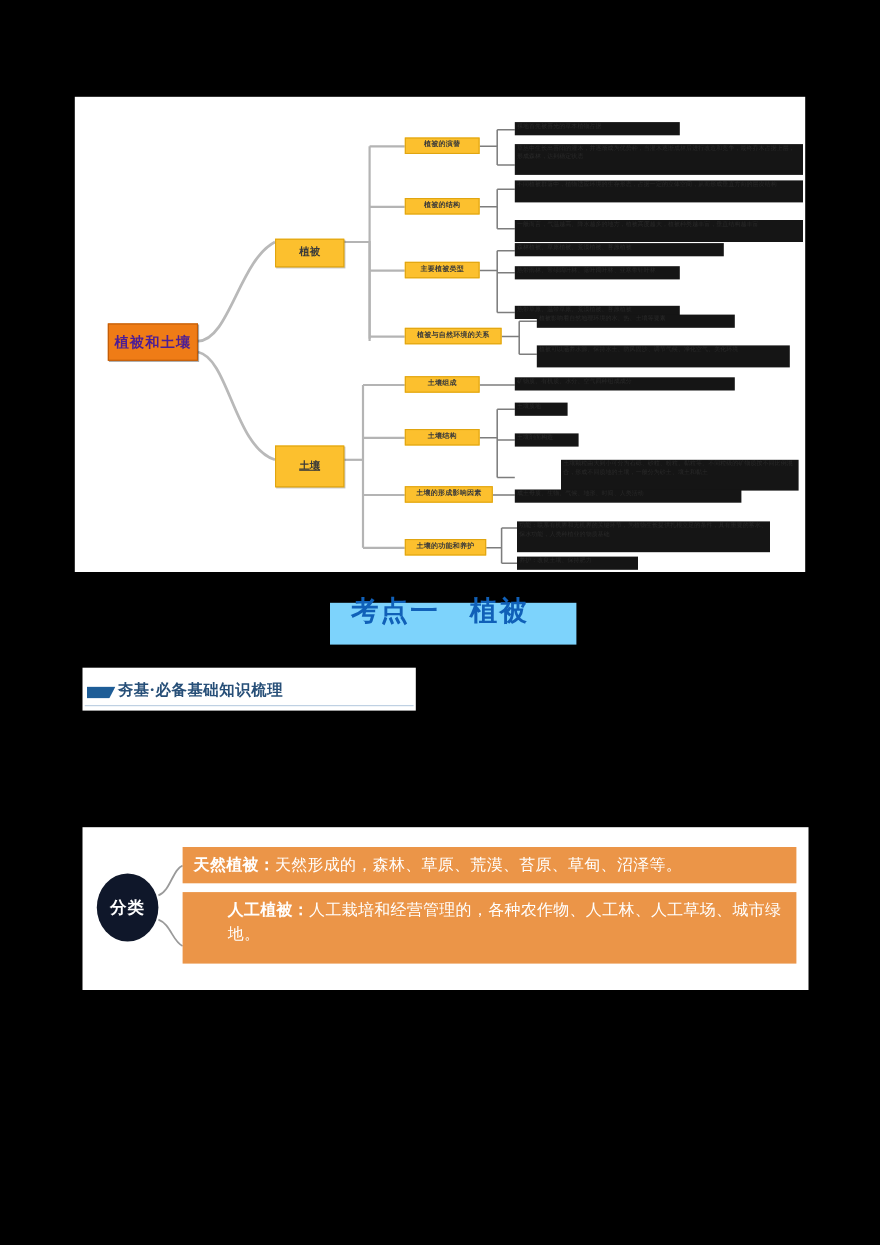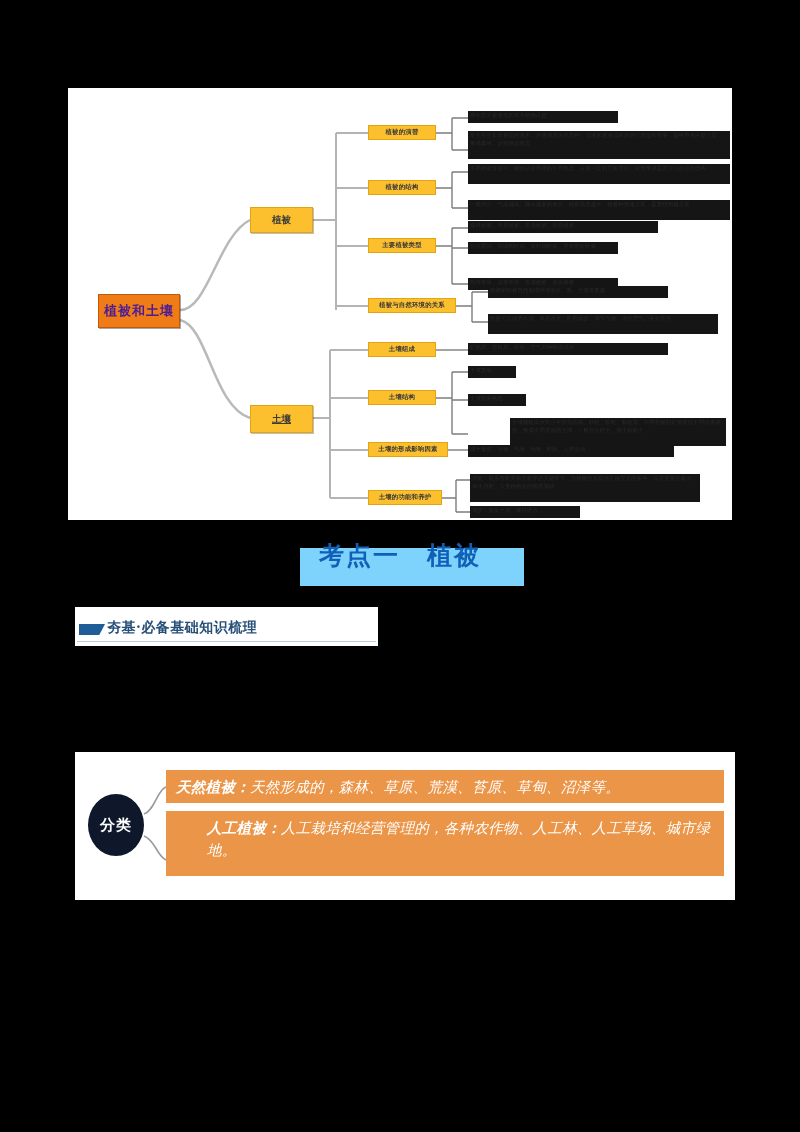--- a/index.html
+++ b/index.html
@@ -199,21 +199,20 @@
   .classify-row {
     position: absolute;
     left: 91px;
     background: #eb9548;
     color: #ffffff;
     box-sizing: border-box;
     padding: 6px 9px 6px 10px;
     font-size: 14.5px;
     line-height: 1.55;
     letter-spacing: .3px;
-    font-style: italic;
   }
   #classify-row-0 { top: 18px; width: 558px; height: 33px; }
   #classify-row-1 { top: 59px; width: 558px; height: 65px; padding-left: 41px; }
   .classify-term {
     font-weight: bold;
   }
 </style>
 </head>
 <body>
 
@@ -249,24 +248,24 @@
         <path d="M368,262 L400,262" stroke="#7d7d7d" stroke-width="1.4" fill="none"></path>
         <path d="M368,310 L384,310 M384,284 L384,346 M384,284 L400,284 M384,312 L400,312 M384,346 L400,346" stroke="#7d7d7d" stroke-width="1.4" fill="none"></path>
         <path d="M380,362 L400,362" stroke="#7d7d7d" stroke-width="1.4" fill="none"></path>
         <path d="M374,410 L388,410 M388,392 L388,424 M388,392 L402,392 M388,424 L402,424" stroke="#7d7d7d" stroke-width="1.4" fill="none"></path>
       </svg>
 
       <div class="mm-node mm-root" style="left:30px; top:206px; width:82px; height:34px;">
         <span>植被和土壤</span>
       </div>
 
-      <div class="mm-node mm-branch" style="left:182px; top:119px; width:63px; height:26px;text-align:center;">
+      <div class="mm-node mm-branch" style="left:182px; top:129px; width:63px; height:26px;text-align:center;">
         <span>植被</span>
       </div>
-      <div class="mm-node mm-branch" style="left:182px; top:317px; width:63px; height:28px;text-decoration:underline;">
+      <div class="mm-node mm-branch" style="left:182px; top:317px; width:63px; height:38px;text-decoration:underline;">
         <span>土壤</span>
       </div>
 
       <div class="mm-node mm-topic" style="left:300px; top:37px; width:68px; height:15px;">
         <span>植被的演替</span>
       </div>
       <div class="mm-node mm-topic" style="left:300px; top:92px; width:68px; height:15px;">
         <span>植被的结构</span>
       </div>
       <div class="mm-node mm-topic" style="left:300px; top:150px; width:68px; height:15px;">

